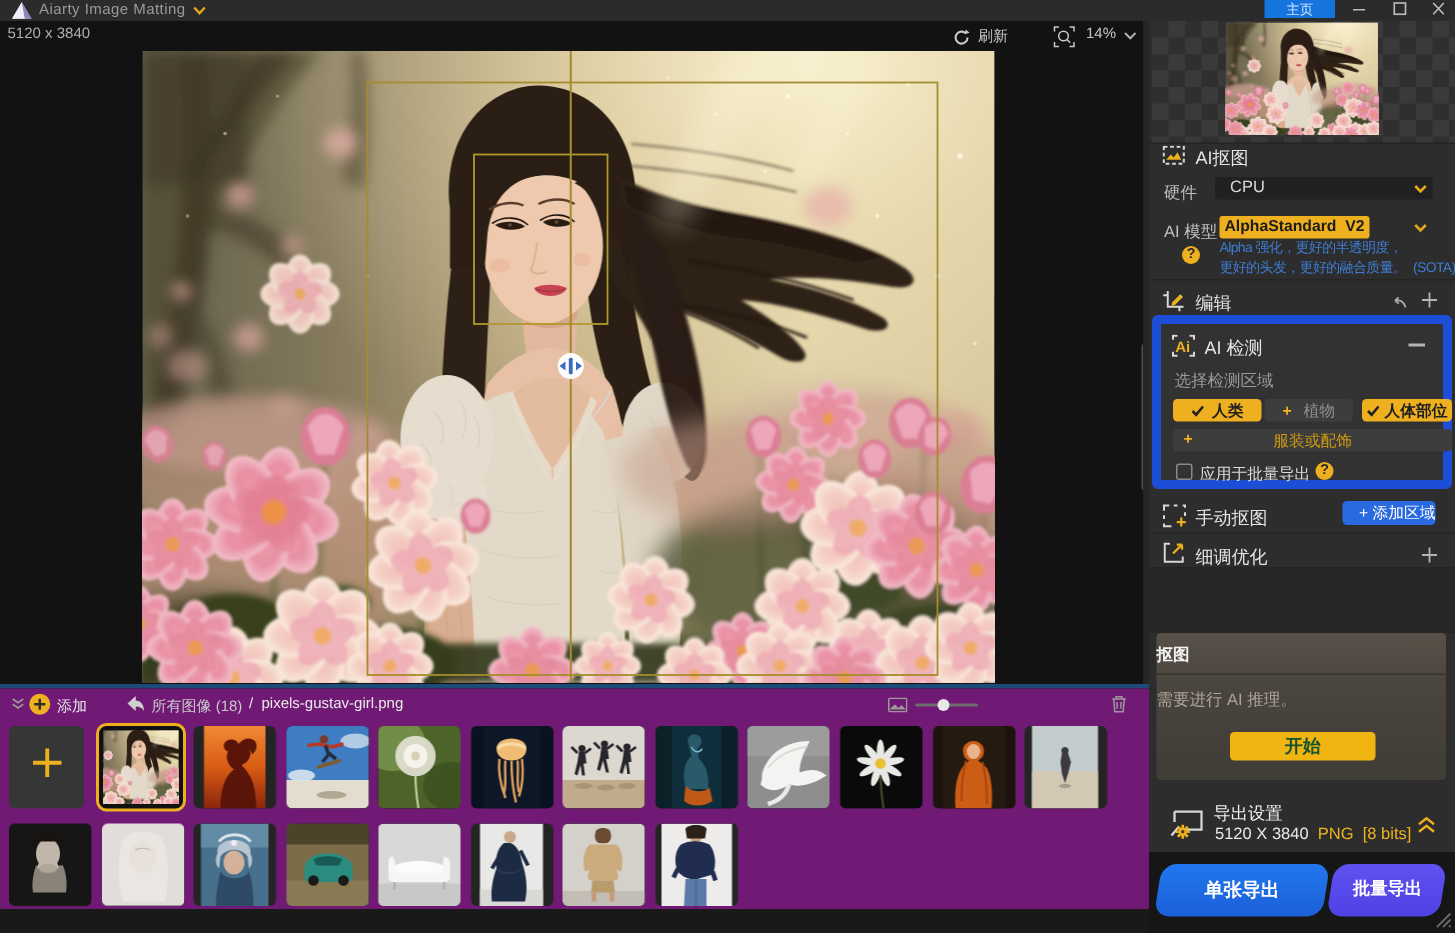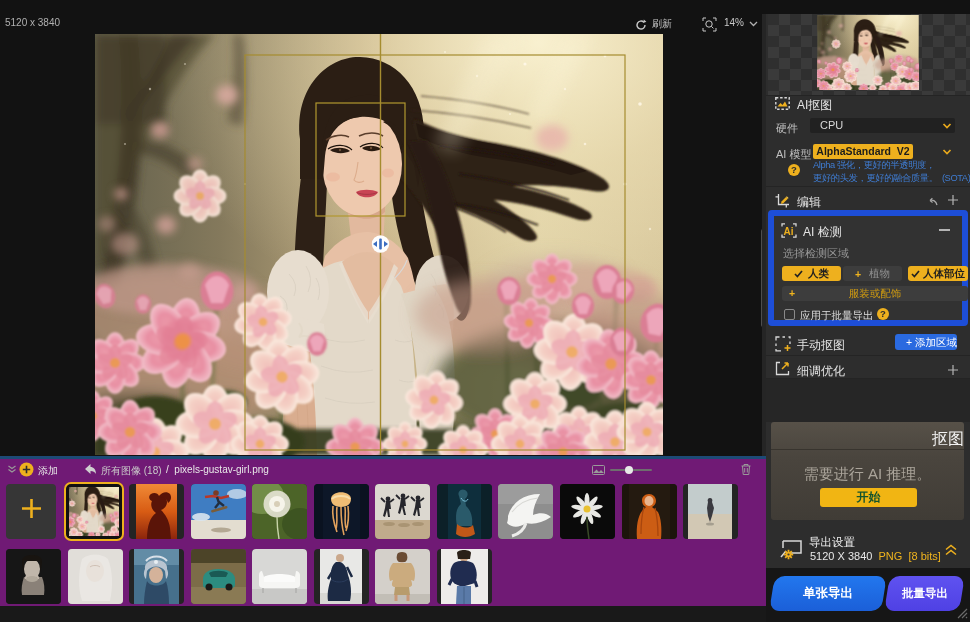--- a/index.html
+++ b/index.html
@@ -338,20 +338,41 @@
         <rect x="150" y="21" width="380" height="395" fill="none" stroke="#a58c2f" stroke-width="1.2"></rect>
         <rect x="221" y="69" width="89" height="113" fill="none" stroke="#b1982f" stroke-width="1.2"></rect>
         <line x1="285.5" y1="0" x2="285.5" y2="421" stroke="#a58c2f" stroke-width="1.4"></line>
         <circle cx="285.5" cy="210" r="8.7" fill="#fdfdfd"></circle>
         <rect x="284.2" y="204.5" width="2.6" height="11" rx="1" fill="#3a6cc0"></rect>
         <path d="M282 207 L 278 210 L 282 213 Z" fill="#3a6cc0"></path>
         <path d="M289 207 L 293 210 L 289 213 Z" fill="#3a6cc0"></path>
       </svg>
     </div>
   </div>
+  <div id="titlebar">
+    <svg class="abs" style="left:7px;top:1px" width="15" height="12" viewBox="0 0 15 12">
+      <path d="M7.5 0.5 L14 11.5 H1 Z" fill="#cfc8e8"></path>
+      <path d="M7.5 0.5 L11 11.5 H1 Z" fill="#f0eef8"></path>
+      <path d="M7.5 0.5 L14 11.5 H9.5 Z" fill="#8f86b8"></path>
+    </svg>
+    <span class="apptitle">Aiarty Image Matting</span>
+    <svg class="abs" style="left:128px;top:4px" width="10" height="7" viewBox="0 0 10 7">
+        <path d="M1.5 1 L5 4.8 L8.5 1" fill="none" stroke="#e8a61c" stroke-width="1.6"></path>
+      </svg>
+    <div id="homebtn">主页</div>
+    <svg class="abs" style="left:899px;top:0" width="14" height="12" viewBox="0 0 14 12">
+        <path d="M3 6.5 H11" stroke="#bbb" stroke-width="1.1"></path>
+      </svg>
+    <svg class="abs" style="left:926px;top:0" width="14" height="12" viewBox="0 0 14 12">
+        <rect x="3.5" y="2" width="7.5" height="7.5" fill="none" stroke="#bbb" stroke-width="1.1"></rect>
+      </svg>
+    <svg class="abs" style="left:952px;top:0" width="14" height="12" viewBox="0 0 14 12">
+        <path d="M3.5 2 L10.5 9.5 M10.5 2 L3.5 9.5" stroke="#bbb" stroke-width="1.1"></path>
+      </svg>
+  </div>
   <div id="bluebar"></div>
   <div id="strip">
     <div id="striptool">
       <svg class="abs" style="left:7px;top:6px" width="10" height="9" viewBox="0 0 10 9">
           <path d="M1.5 1 L5 3.5 L8.5 1 M1.5 4.5 L5 7 L8.5 4.5" fill="none" stroke="#999" stroke-width="1.2"></path>
         </svg>
       <svg class="abs" style="left:19px;top:3px" width="15" height="15" viewBox="0 0 15 15">
           <circle cx="7.5" cy="7.5" r="7" fill="#eeb01e"></circle>
           <path d="M7.5 3.8 V11.2 M3.8 7.5 H11.2" stroke="#2c2c2c" stroke-width="1.6"></path>
         </svg>
@@ -635,23 +656,23 @@
       <path d="M5 1.5 H1.5 V13.5 H13.5 V10" fill="none" stroke="#d8d8d8" stroke-width="1.3"></path>
       <path d="M7 8 L13 2 M13 2 H9.5 M13 2 V5.5" fill="none" stroke="#eeb01e" stroke-width="1.5"></path>
     </svg>
     <span class="abs" style="left:31px;top:349px;color:#e4e4e4;font-size:12px">细调优化</span>
     <svg class="abs" style="left:181px;top:350px" width="12" height="12" viewBox="0 0 12 12">
         <path d="M6 1 V11 M1 6 H11" stroke="#b4b4b4" stroke-width="1.2"></path>
       </svg>
     <div class="divider" style="top:364px"></div>
     <div id="darkzone"></div>
     <div id="matpanel">
-      <div style="text-align:right;padding-top:7px;font-size:16px;font-weight:normal;color:#f2f2f2">抠图</div>
+      <div style="text-align:left;padding-top:7px;font-size:11px;font-weight:bold;color:#f2f2f2">抠图</div>
       <div class="abs" style="left:0;top:27px;width:100%;height:1px;background:#38342e"></div>
-      <div style="text-align:center;margin-top:15px;font-size:15px;color:#aaa49a">需要进行 AI 推理。</div>
+      <div style="margin-top:15px;font-size:11px;color:#aaa49a">需要进行 AI 推理。</div>
       <div class="abs" style="left:49px;top:66px;width:97px;height:19px;background:#f1b513;border-radius:3px;text-align:center;line-height:19px;color:#14532d;font-weight:bold;font-size:12px">开始</div>
     </div>
     <svg class="abs" style="left:14px;top:524px" width="24" height="22" viewBox="0 0 24 22">
       <path d="M3 3 H21 V15 H11" fill="none" stroke="#d8d8d8" stroke-width="1.5"></path>
       <path d="M3 3 V10" stroke="#d8d8d8" stroke-width="1.5"></path>
       <path d="M1 19 L6 13" stroke="#d8d8d8" stroke-width="1.5"></path>
       <g stroke="#eeb01e" stroke-width="1.8">
           <path d="M8.5 11.8 V21.2 M3.8 16.5 H13.2 M5.2 13.2 L11.8 19.8 M11.8 13.2 L5.2 19.8"></path>
         </g>
       <circle cx="8.5" cy="16.5" r="2.6" fill="#eeb01e"></circle>

